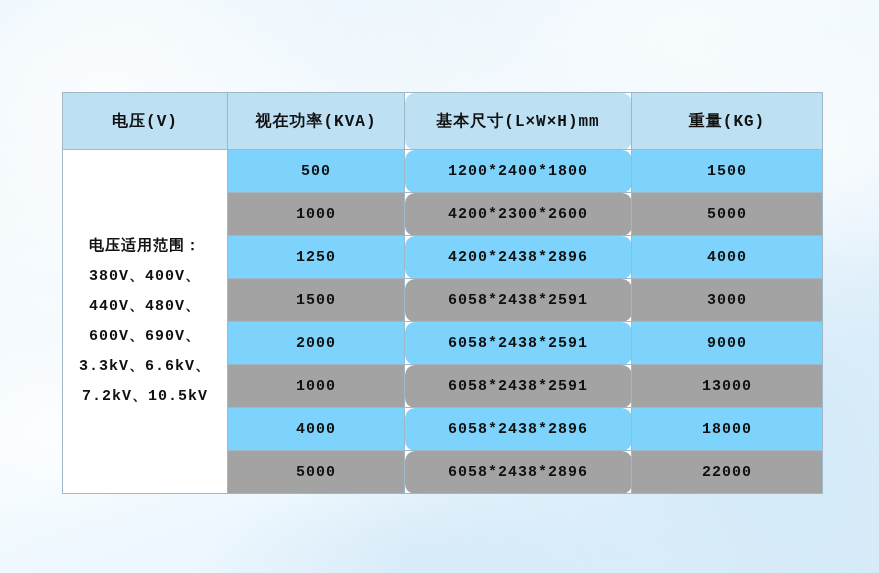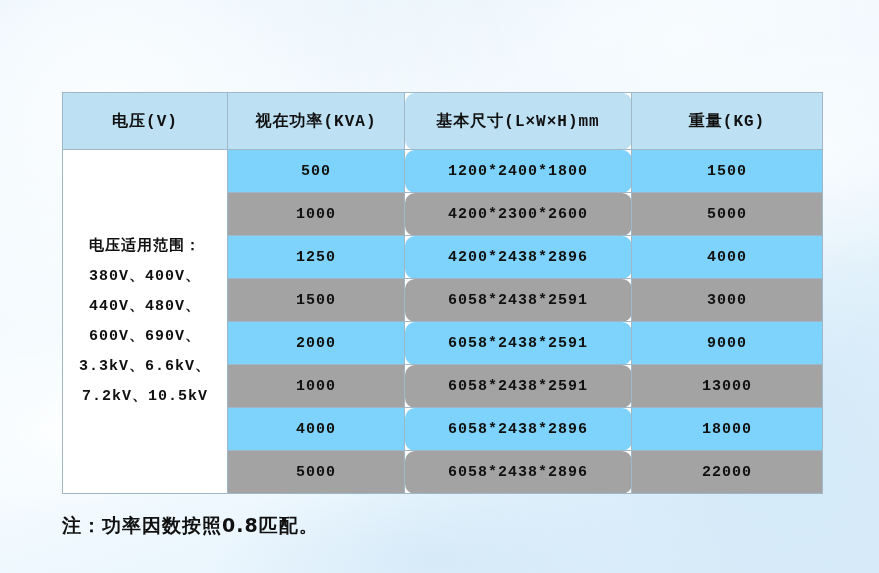--- a/index.html
+++ b/index.html
@@ -168,15 +168,14 @@
         </tr>
         <tr class="row-alt">
           <td class="col2">5000</td>
           <td class="col3">6058*2438*2896</td>
           <td class="col4">22000</td>
         </tr>
       </tbody>
     </table>
   </div>
 
-  <div class="note">注：功率因数按照0.8匹配。</div>
 
 </div>
 
 </body></html>

